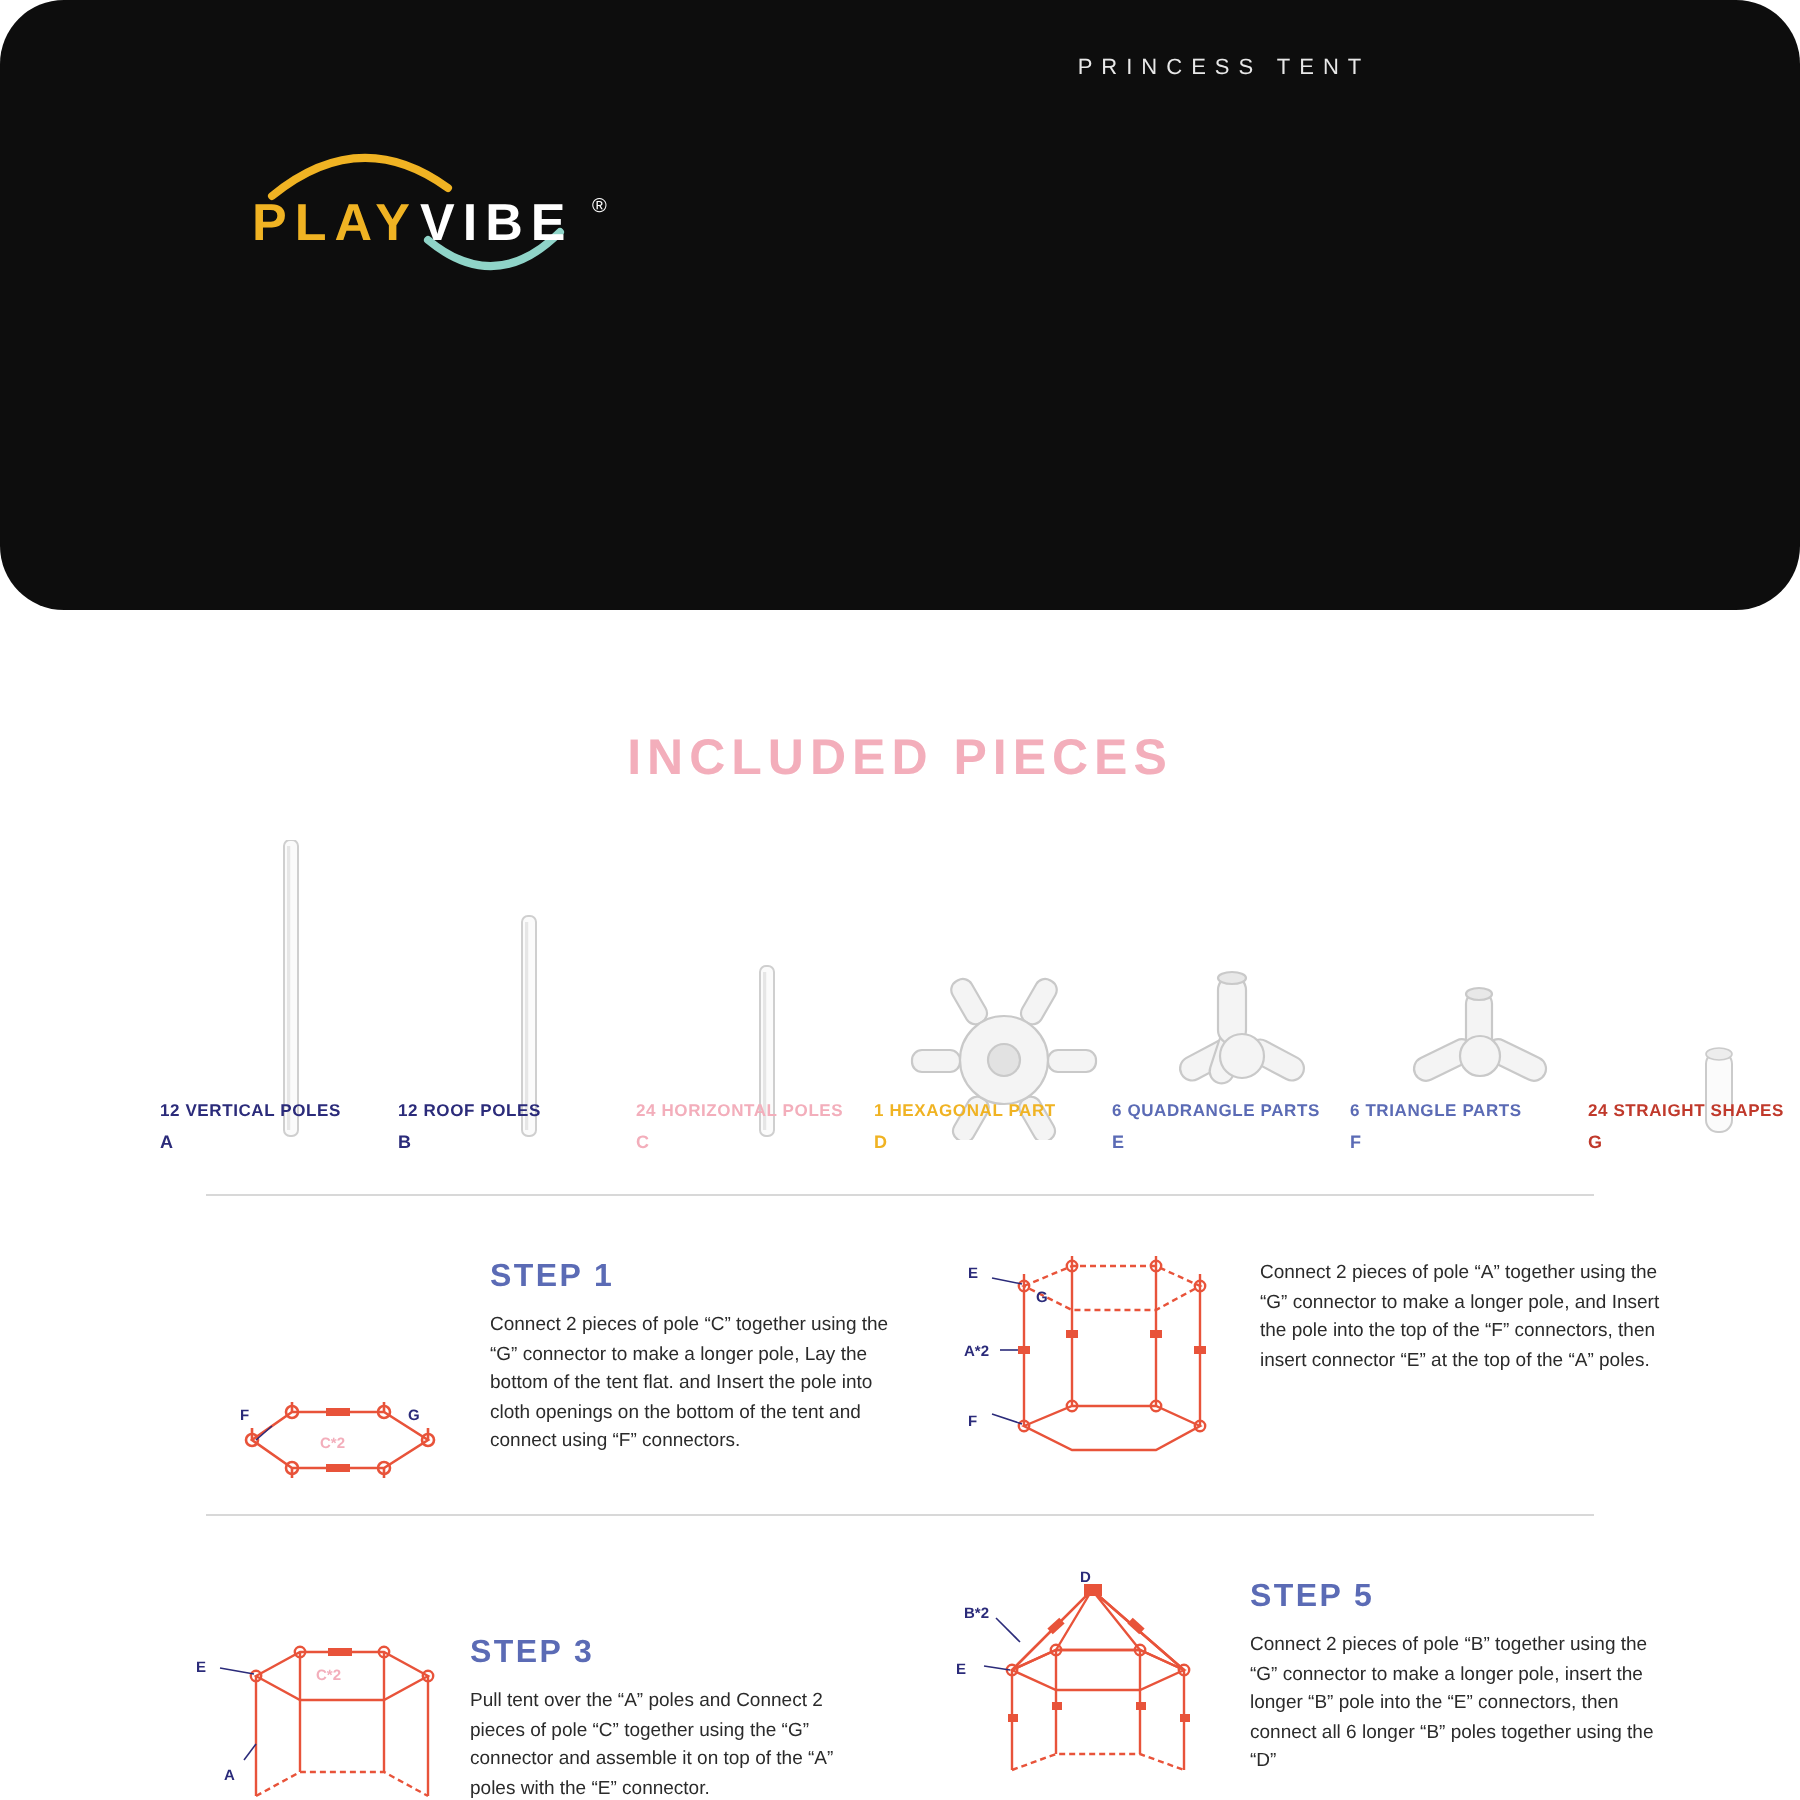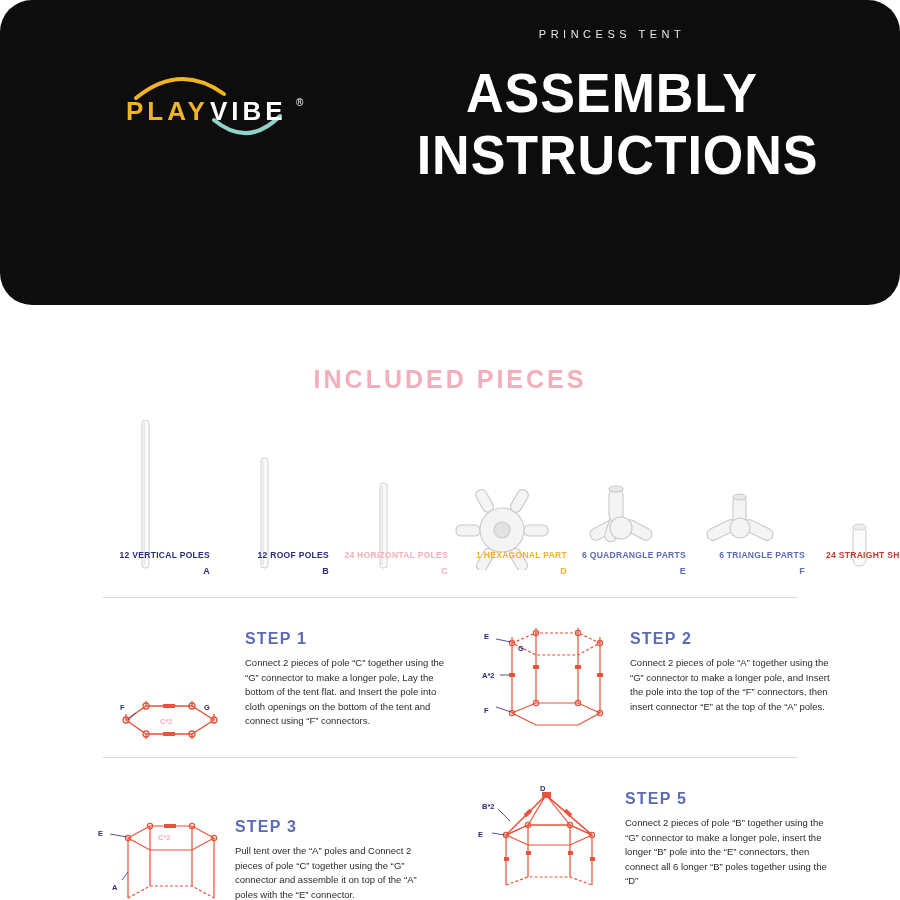--- a/index.html
+++ b/index.html
@@ -103,21 +103,21 @@
     position: absolute;
     top: 548px;
     left: 90px;
     width: 720px;
     height: 36px;
   }
   .plabel {
     position: absolute;
     top: 0;
     width: 130px;
-    text-align: right;
+    text-align: left;
     font-size: 8.5px;
     font-weight: bold;
     letter-spacing: 0.3px;
     line-height: 14px;
   }
   .plabel .code {
     display: block;
     margin-top: 2px;
     font-size: 9px;
   }
@@ -155,24 +155,20 @@
   }
   .tag-pink { font-size: 7.5px; font-weight: bold; fill: #f3aebb; }
 </style>
 </head>
 <body>
 
 <div class="header">
 
   <div class="kicker">PRINCESS TENT</div>
 
-  <div class="title-block">
-    <div class="title-line">ASSEMBLY</div>
-    <div class="title-line">INSTRUCTIONS</div>
-  </div>
 
   <div class="logo">
     <svg width="210" height="90" viewBox="0 0 210 90">
       <path d="M18 40 Q62 4 106 36" stroke="#f0b323" stroke-width="4" fill="none" stroke-linecap="round"></path>
       <path d="M96 62 Q130 90 162 58" stroke="#8fd4c8" stroke-width="4" fill="none" stroke-linecap="round"></path>
       <text x="8" y="62" font-family="'Liberation Sans',sans-serif" font-size="26" font-weight="bold" fill="#f0b323" letter-spacing="4">PLAY</text>
       <text x="92" y="62" font-family="'Liberation Sans',sans-serif" font-size="26" font-weight="bold" fill="#ffffff" letter-spacing="4">VIBE</text>
       <text x="178" y="48" font-family="'Liberation Sans',sans-serif" font-size="10" fill="#ffffff">®</text>
     </svg>
   </div>
@@ -324,21 +320,20 @@
       <rect x="55" y="52" width="12" height="4" fill="#e8533a" stroke="none"></rect>
     </g>
     <path d="M28 33 L20 40" stroke="#2b2b7a" stroke-width="0.8" fill="none"></path>
     <text class="tag" x="12" y="30">F</text>
     <text class="tag-pink" x="52" y="44">C*2</text>
     <text class="tag" x="96" y="30">G</text>
   </svg>
 </div>
 
 <div class="step" style="top:630px; left:630px;">
-  <div class="step-head">STEP 2</div>
   <div class="step-body">Connect 2 pieces of pole “A” together using the “G” connector to make a longer pole, and Insert the pole into the top of the “F” connectors, then insert connector “E” at the top of the “A” poles.</div>
 </div>
 <div class="fig" style="top:625px; left:478px;">
   <svg width="140" height="115" viewBox="0 0 140 115">
     <g stroke="#e8533a" stroke-width="1.2" fill="none">
       <path d="M34 18 L58 8 L100 8 L122 18 L100 30 L58 30 Z" stroke-dasharray="3 2"></path>
       <path d="M34 88 L58 78 L100 78 L122 88 L100 100 L58 100 Z"></path>
       <path d="M34 18 L34 88 M58 8 L58 78 M100 8 L100 78 M122 18 L122 88"></path>
       <path d="M34 12 L34 18 M58 3 L58 8 M100 3 L100 8 M122 12 L122 18"></path>
       <g fill="#e8533a" stroke="none">

